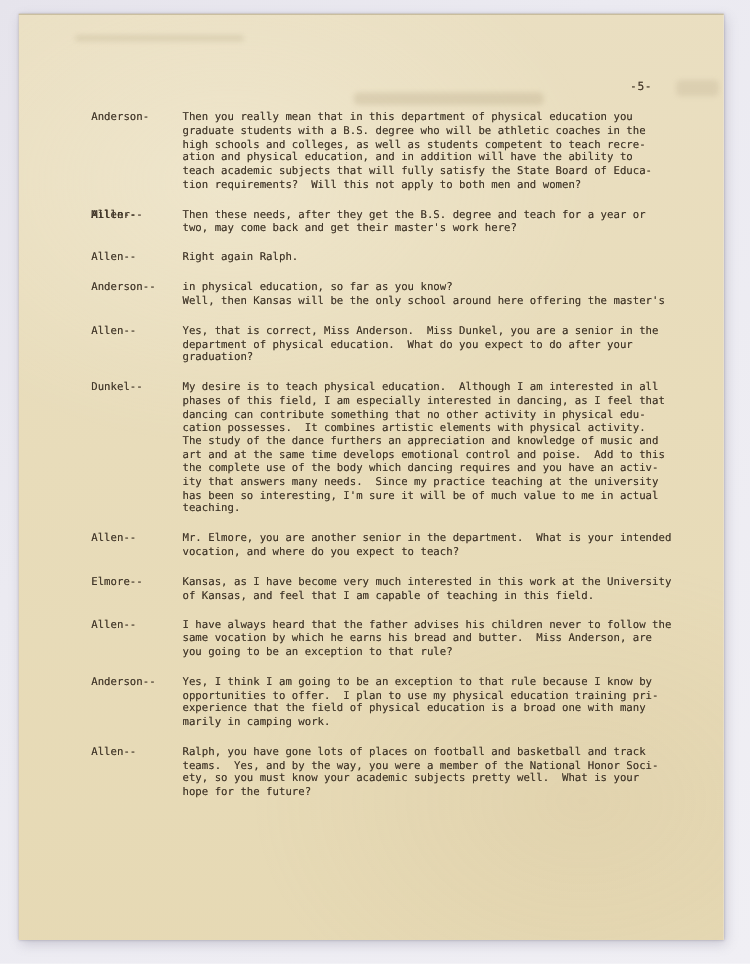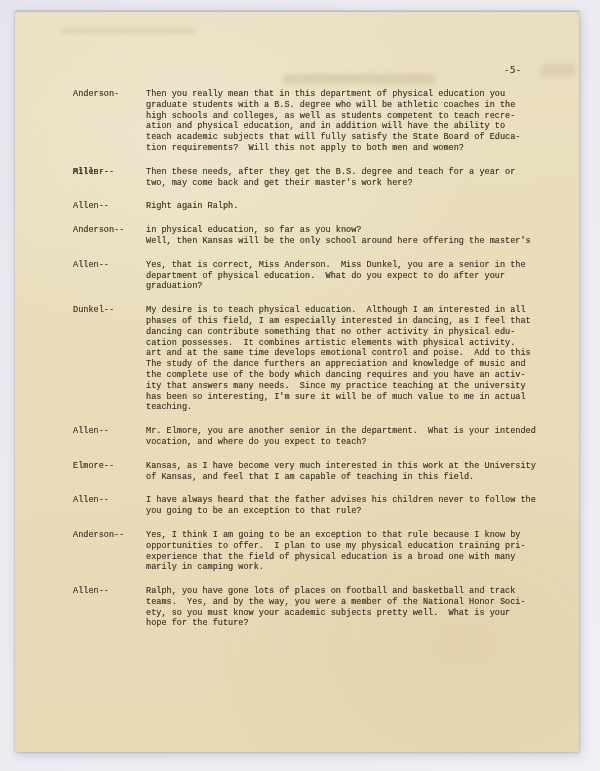--- a/index.html
+++ b/index.html
@@ -34,21 +34,20 @@
     text-shadow: 0 0 0.5px rgba(62,48,32,0.55);
   }
   .content {
     position: absolute;
     left: 58px; top: 77px;
     width: 470px;
     font-size: 8.55px;
     line-height: 10.8px;
     color: #41372a;
     text-shadow: 0 0 0.5px rgba(62,48,32,0.55);
-    font-family: Liberation Mono, monospace;
   }
   .para { position: relative; margin-bottom: 13px; }
   .para .speaker { position: absolute; left: 0; top: 0; white-space: pre; }
   .para .pbody { margin-left: 51px; }
   .line { white-space: pre; margin-left: 22px; }
 </style>
 </head>
 <body>
 
 <div class="scan-bg">
@@ -100,22 +99,22 @@
             <div class="line">graduation?</div>
           </div>
         </div>
         <div class="para">
           <span class="speaker">Dunkel--</span>
           <div class="pbody">
             <div class="line">My desire is to teach physical education.  Although I am interested in all</div>
             <div class="line">phases of this field, I am especially interested in dancing, as I feel that</div>
             <div class="line">dancing can contribute something that no other activity in physical edu-</div>
             <div class="line">cation possesses.  It combines artistic elements with physical activity.</div>
+            <div class="line">The study of the dance furthers an appreciation and knowledge of music and</div>
             <div class="line">art and at the same time develops emotional control and poise.  Add to this</div>
-            <div class="line">The study of the dance furthers an appreciation and knowledge of music and</div>
             <div class="line">the complete use of the body which dancing requires and you have an activ-</div>
             <div class="line">ity that answers many needs.  Since my practice teaching at the university</div>
             <div class="line">has been so interesting, I'm sure it will be of much value to me in actual</div>
             <div class="line">teaching.</div>
           </div>
         </div>
         <div class="para">
           <span class="speaker">Allen--</span>
           <div class="pbody">
             <div class="line">Mr. Elmore, you are another senior in the department.  What is your intended</div>
@@ -126,20 +125,21 @@
           <span class="speaker">Elmore--</span>
           <div class="pbody">
             <div class="line">Kansas, as I have become very much interested in this work at the University</div>
             <div class="line">of Kansas, and feel that I am capable of teaching in this field.</div>
           </div>
         </div>
         <div class="para">
           <span class="speaker">Allen--</span>
           <div class="pbody">
             <div class="line">I have always heard that the father advises his children never to follow the</div>
+            <div class="line">same vocation by which he earns his bread and butter.  Miss Anderson, are</div>
             <div class="line">you going to be an exception to that rule?</div>
           </div>
         </div>
         <div class="para">
           <span class="speaker">Anderson--</span>
           <div class="pbody">
             <div class="line">Yes, I think I am going to be an exception to that rule because I know by</div>
             <div class="line">opportunities to offer.  I plan to use my physical education training pri-</div>
             <div class="line">experience that the field of physical education is a broad one with many</div>
             <div class="line">marily in camping work.</div>

